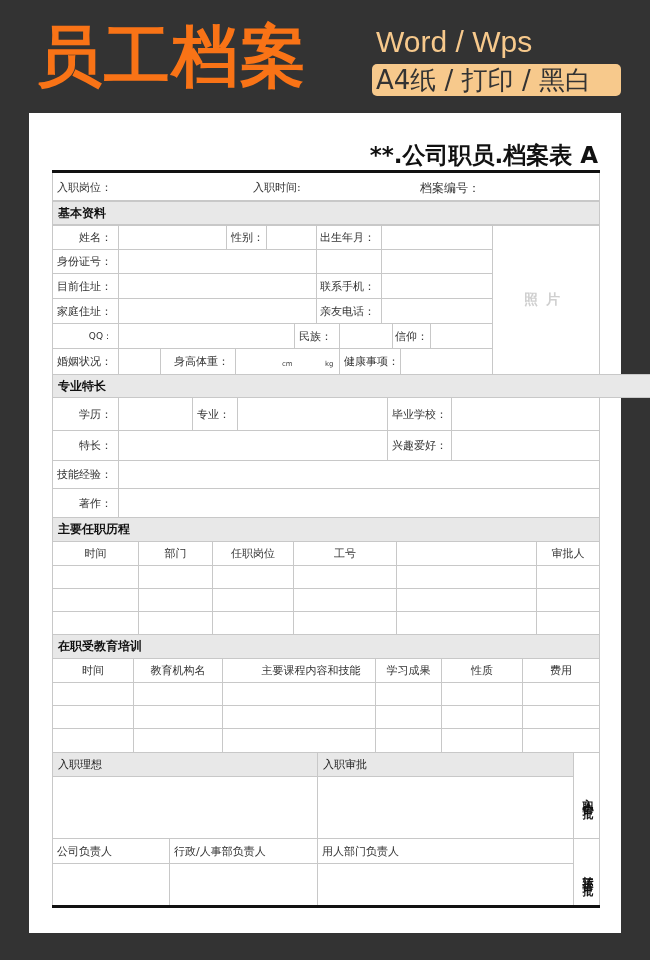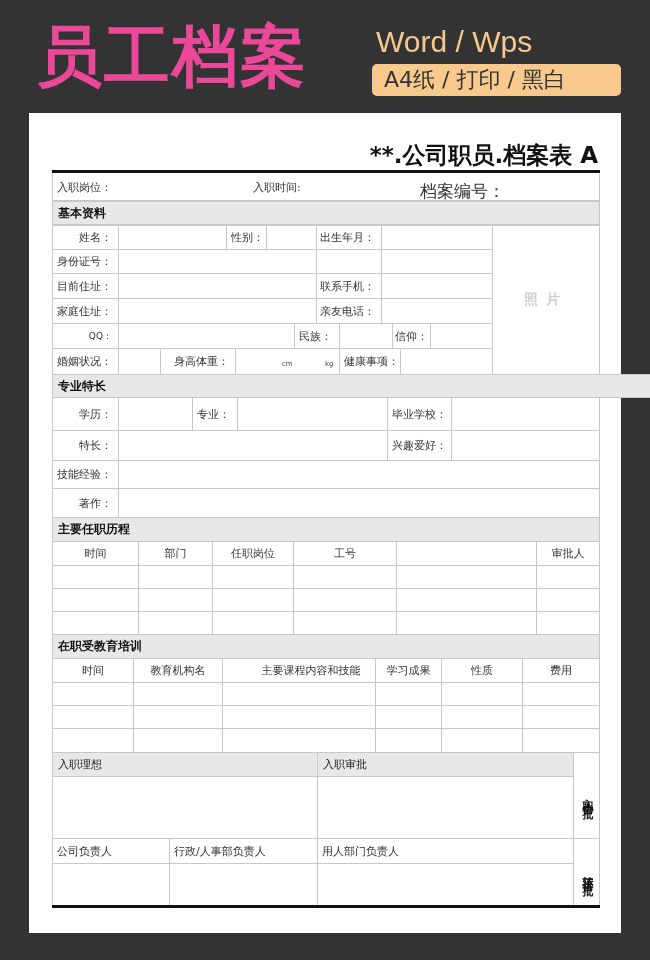--- a/index.html
+++ b/index.html
@@ -1,20 +1,20 @@
 <!DOCTYPE html>
 <html><head>
 <meta charset="utf-8">
 <style>
   html,body{margin:0;padding:0;}
   body{width:650px;height:960px;background:#333333;position:relative;overflow:hidden;font-family:"DejaVu Sans","Liberation Sans",sans-serif;}
   .abs{position:absolute;box-sizing:border-box;}
-  .big-title{left:36px;top:14px;font-size:66px;font-weight:bold;color:#ec4899;letter-spacing:2px;line-height:86px;}
+  .big-title{left:36px;top:14px;font-size:66px;font-weight:bold;color:#f97316;letter-spacing:2px;line-height:86px;}
   .sub-title{left:376px;top:22px;font-size:30px;color:#f7c98c;line-height:40px;font-family:"Liberation Sans",sans-serif;}
-  .badge{left:372px;top:64px;width:249px;height:32px;background:#f7c98c;border-radius:5px;color:#333;font-size:22px;line-height:32px;padding-left:12px;}
+  .badge{left:372px;top:64px;width:249px;height:32px;background:#f7c98c;border-radius:5px;color:#333;font-size:26px;line-height:32px;padding-left:4px;}
   .paper{left:29px;top:113px;width:592px;height:820px;background:#ffffff;}
   .doc-title{left:300px;top:138px;width:298px;text-align:right;font-size:23px;font-weight:bold;color:#111;line-height:34px;}
   .thick{background:#111;height:3px;left:52px;width:548px;}
   .cell{border:1px solid #c8c8c8;background:#fff;font-size:11px;color:#333;display:flex;align-items:center;padding:0 4px;overflow:hidden;white-space:nowrap;}
   .cell.r{justify-content:flex-end;padding-right:6px;}
   .cell.c{justify-content:center;}
   .sec{background:#e8e8e8;font-weight:bold;font-size:12px;color:#111;border:1px solid #c8c8c8;display:flex;align-items:center;padding-left:5px;}
   .hdr{background:#e8e8e8;font-size:11px;color:#222;border:1px solid #c8c8c8;display:flex;align-items:center;padding-left:5px;}
   .photo{color:#cfcfcf;font-weight:bold;font-size:14px;letter-spacing:8px;text-align:center;}
   .unit{font-size:7px;color:#444;position:absolute;}
@@ -27,21 +27,21 @@
 <div class="abs sub-title">Word / Wps</div>
 <div class="abs badge">A4纸 / 打印 / 黑白</div>
 
 <div class="abs paper"></div>
 <div class="abs doc-title">**.公司职员.档案表  A</div>
 <div class="abs thick" style="top:170px;"></div>
 
 <div class="abs cell" style="left:52px;top:173px;width:548px;height:28px;border-top:none;"></div>
 <div class="abs" style="left:57px;top:180px;font-size:11px;color:#333;">入职岗位：</div>
 <div class="abs" style="left:253px;top:180px;font-size:11px;color:#333;">入职时间:</div>
-<div class="abs" style="left:420px;top:180px;font-size:17px;color:#333;">档案编号：</div>
+<div class="abs" style="left:420px;top:180px;font-size:12px;color:#333;">档案编号：</div>
 
 <div class="abs sec" style="left:52px;top:201px;width:548px;height:24px;">基本资料</div>
 
 <div class="abs cell r" style="left:52px;top:225px;width:67px;height:25px;">姓名：</div>
 <div class="abs cell" style="left:118px;top:225px;width:109px;height:25px;"></div>
 <div class="abs cell" style="left:226px;top:225px;width:41px;height:25px;">性别：</div>
 <div class="abs cell" style="left:266px;top:225px;width:51px;height:25px;"></div>
 <div class="abs cell r" style="left:316px;top:225px;width:66px;height:25px;">出生年月：</div>
 <div class="abs cell" style="left:381px;top:225px;width:112px;height:25px;"></div>
 

